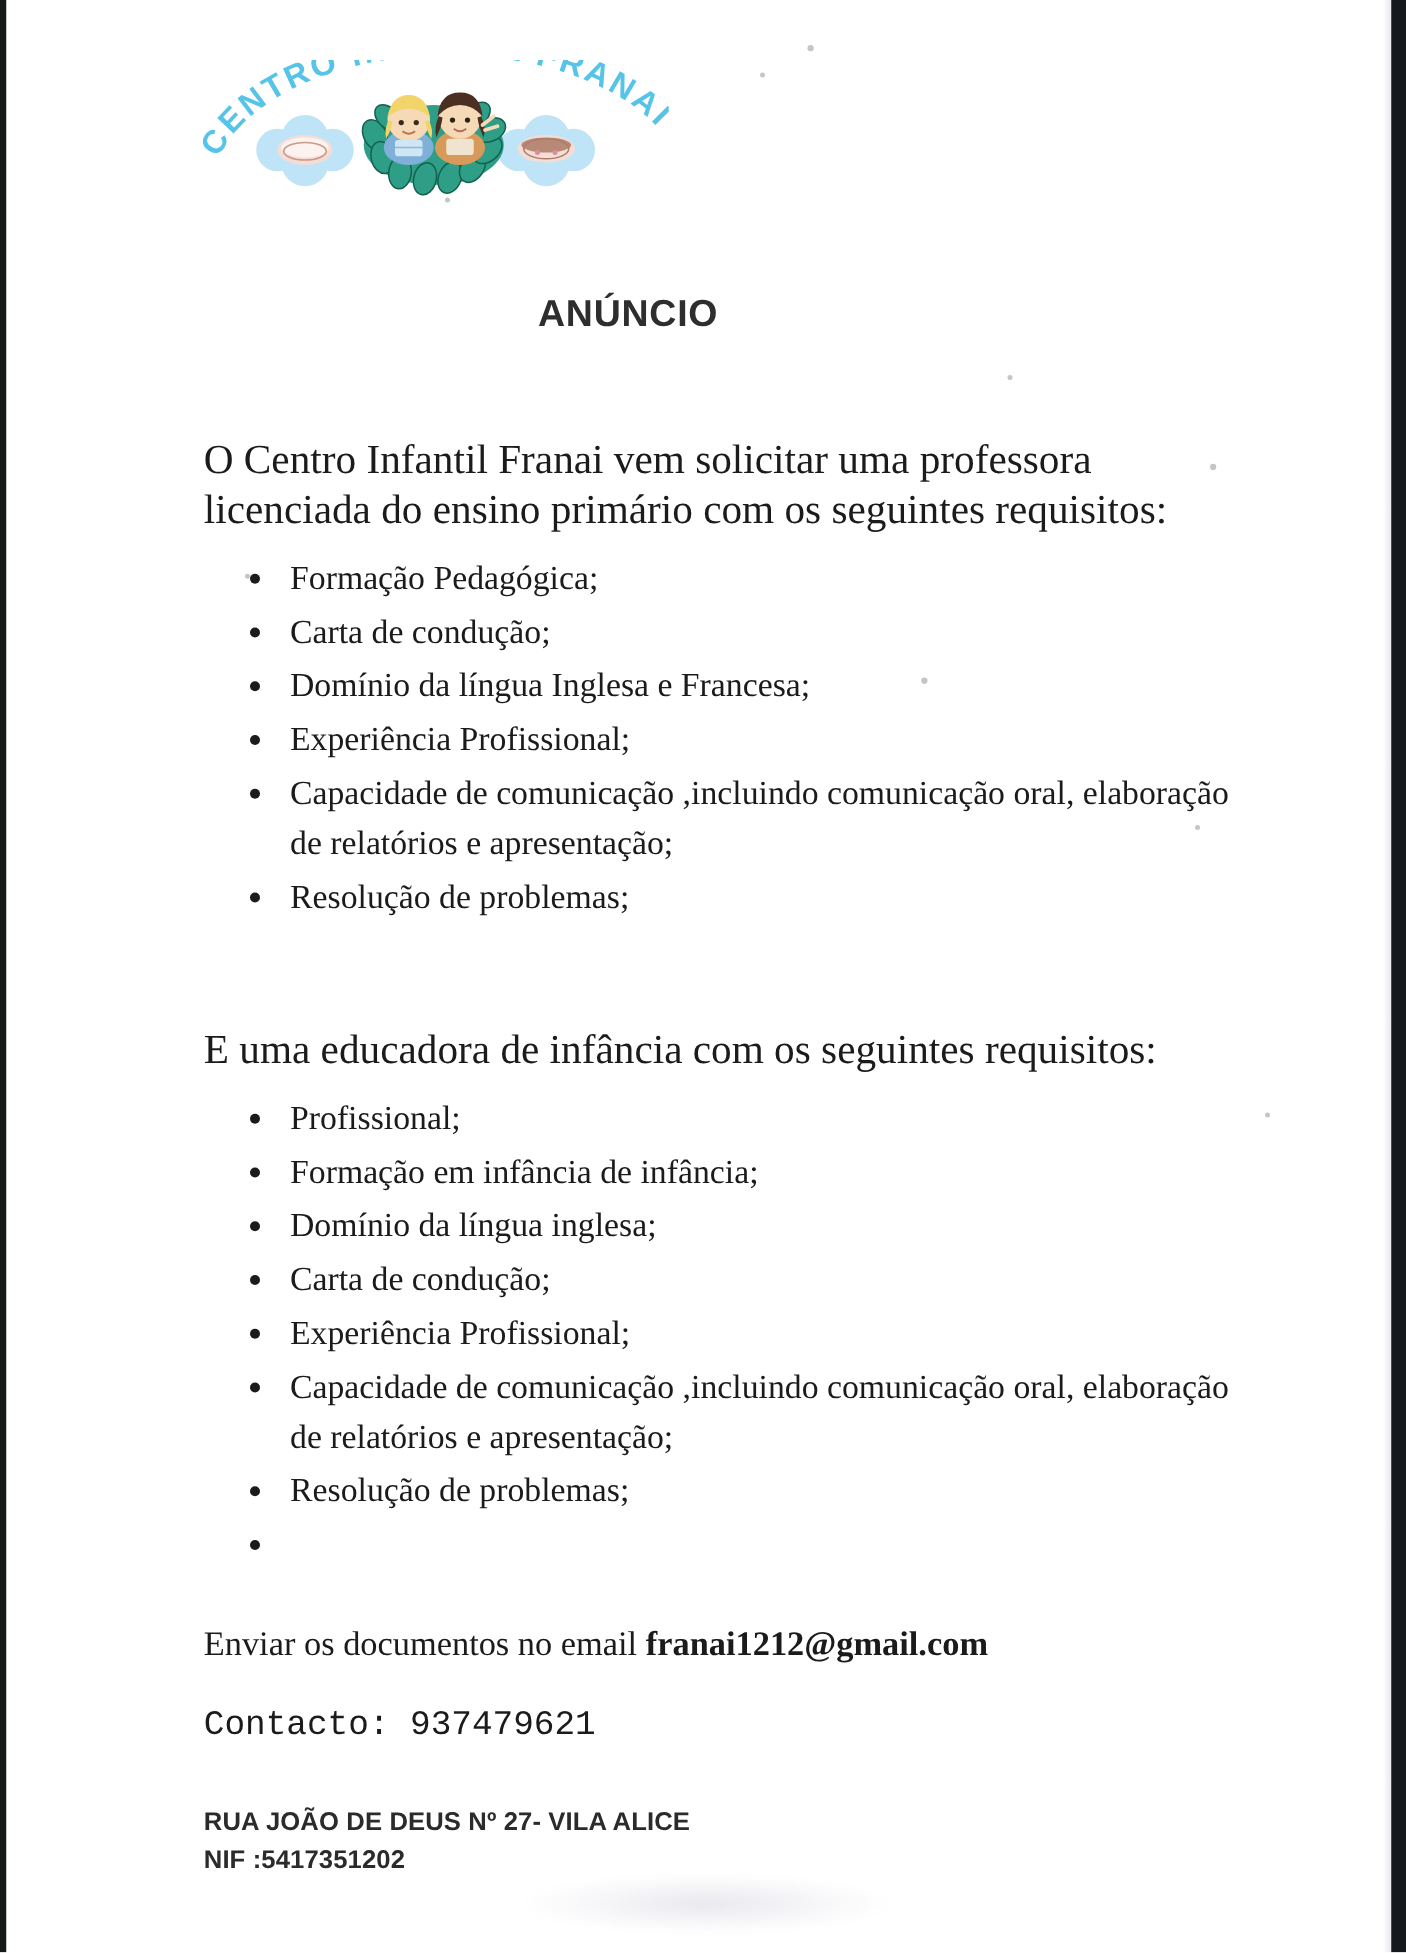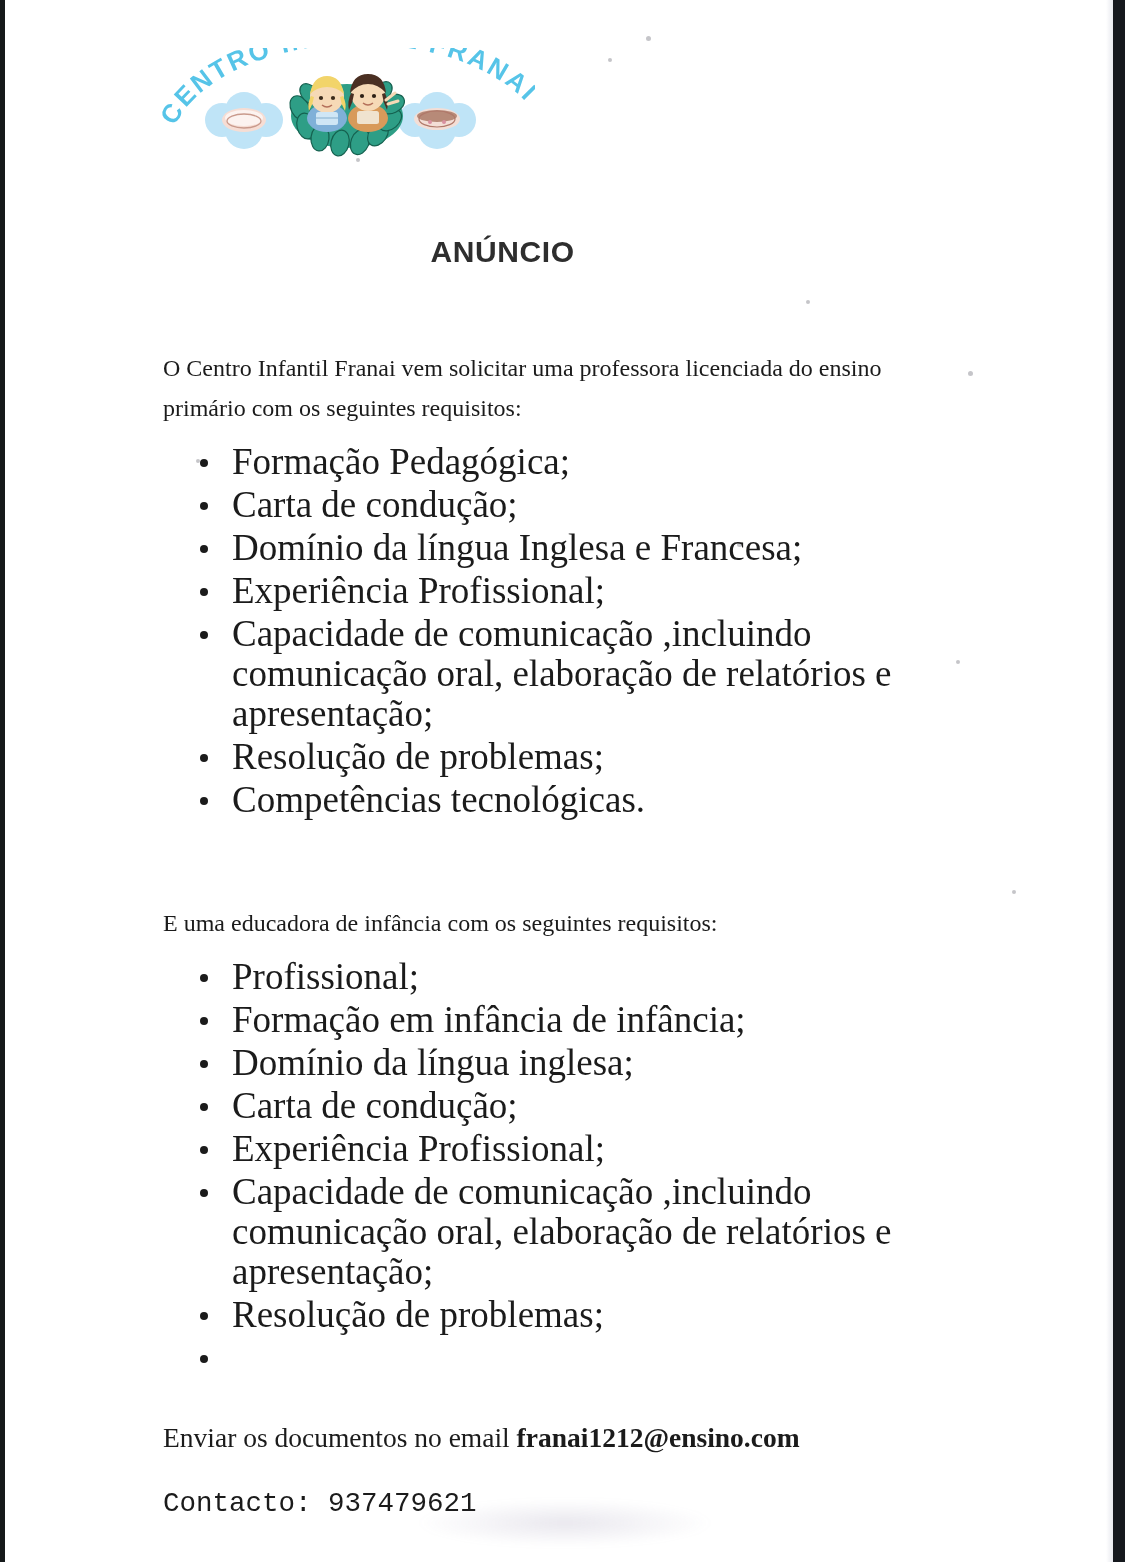--- a/index.html
+++ b/index.html
@@ -73,37 +73,37 @@
 
   
   .body-block {
     position: absolute;
     left: 163px;
     top: 348px;
     width: 830px;
   }
 
   .para {
-    font-size: 24px;
+    font-size: 33px;
     line-height: 40px;
     color: #1b1b1b;
     margin: 0;
   }
 
   .para-intro { width: 800px; }
 
   ul.req-list {
     list-style: none;
     margin: 14px 0 0 0;
     padding: 0;
   }
   ul.req-list li {
     position: relative;
     padding-left: 69px;
-    font-size: 37px;
+    font-size: 27px;
     line-height: 40px;
     margin: 0 0 3px 0;
     color: #1b1b1b;
     max-width: 760px;
   }
   ul.req-list li .bullet {
     position: absolute;
     left: 37px;
     top: 17px;
     width: 8px;
@@ -261,24 +261,20 @@
         <span>Experiência Profissional;</span>
       </li>
       <li>
         <span class="bullet"></span>
         <span>Capacidade de comunicação ,incluindo comunicação oral, elaboração de relatórios e apresentação;</span>
       </li>
       <li>
         <span class="bullet"></span>
         <span>Resolução de problemas;</span>
       </li>
-      <li>
-        <span class="bullet"></span>
-        <span>Competências tecnológicas.</span>
-      </li>
     </ul>
 
     <div class="gap-c"></div>
 
     <p class="para">E uma educadora de infância com os seguintes requisitos:</p>
 
     <ul class="req-list">
       <li>
         <span class="bullet"></span>
         <span>Profissional;</span>
@@ -307,21 +303,21 @@
         <span class="bullet"></span>
         <span>Resolução de problemas;</span>
       </li>
       <li>
         <span class="bullet"></span>
       </li>
     </ul>
 
     <div class="gap-c"></div>
 
-    <p class="contact-line"><span>Enviar os documentos no email </span><span class="email">franai1212@ensino.com</span></p>
+    <p class="contact-line"><span>Enviar os documentos no email </span><span class="email">franai1212@gmail.com</span></p>
 
     <p class="contact-line second">Contacto: 937479621</p>
 
     <div class="address-block">
       <div>RUA JOÃO DE DEUS Nº 27- VILA ALICE</div>
       <div>NIF :5417351202</div>
 
     </div>
 
   </div>

